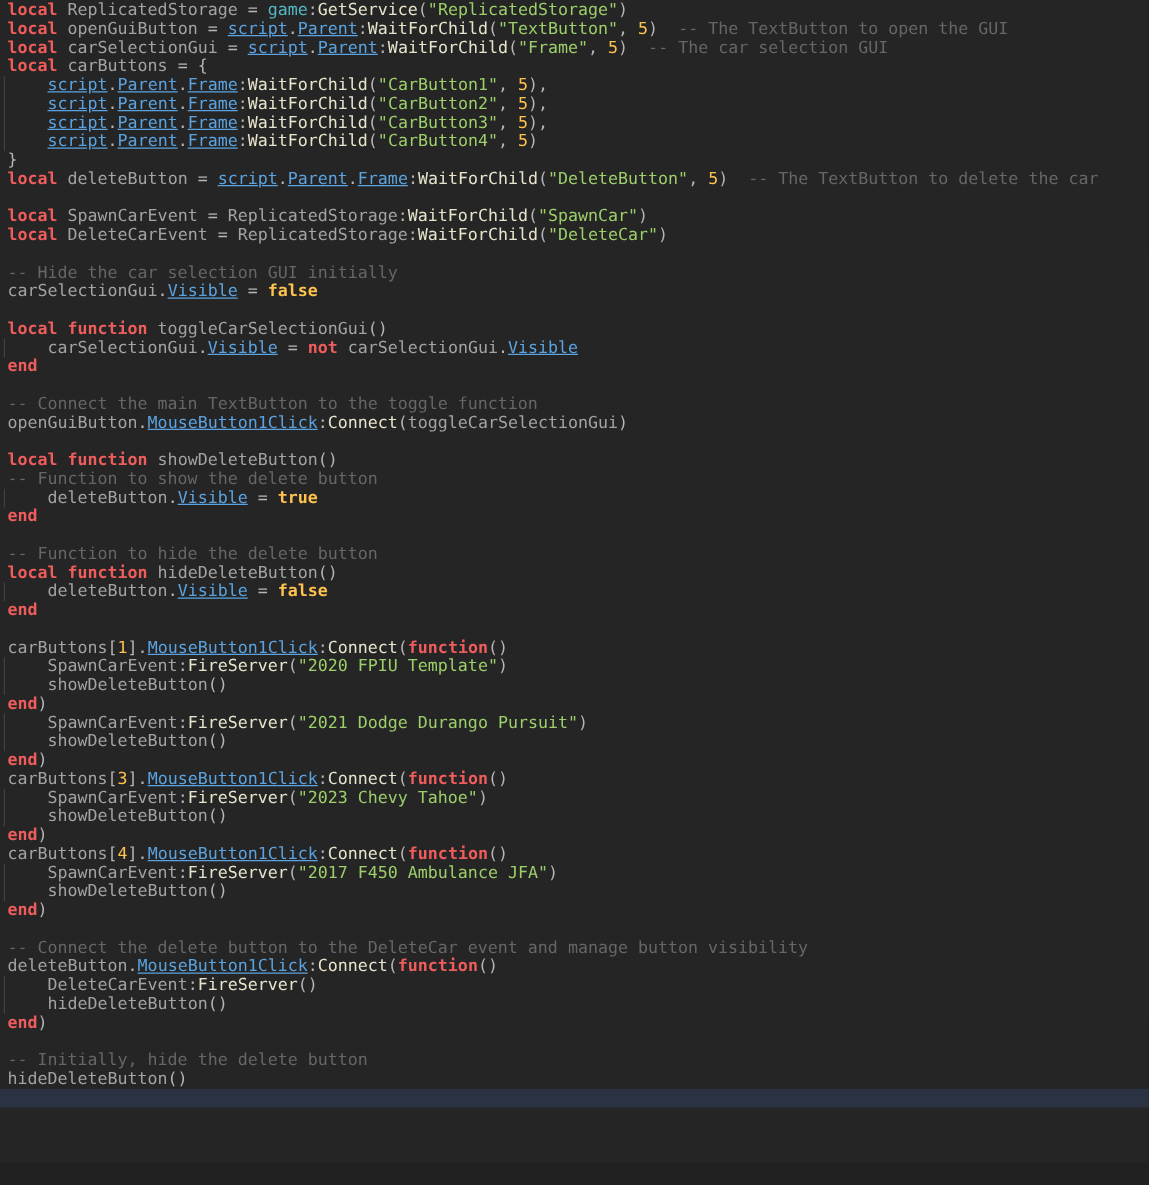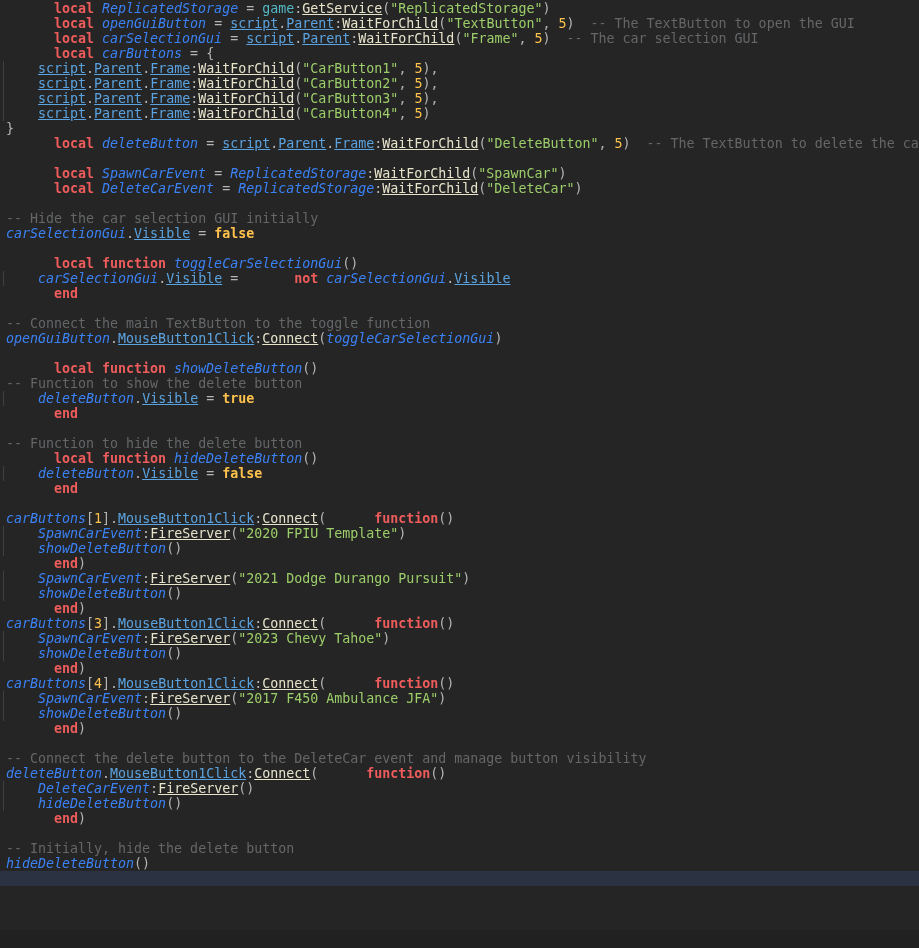--- a/index.html
+++ b/index.html
@@ -14,21 +14,21 @@
   }
   #code{position:absolute;top:0;left:0;right:0;padding-top:1px;}
   .line{
     height:15px;white-space:pre;padding-left:6px;position:relative;
   }
   .line.g::before{
     content:"";position:absolute;left:3px;top:0;bottom:0;width:1px;
   }
   .below{position:absolute;left:0;right:0;bottom:0;height:18px;}
 </style>
-<style>.t-k{color:#ee5c5c;font-weight:bold;margin-left:48px;}.t-d{color:#3b82f6;font-style:italic;}.t-o{color:#b5b5b5;}.t-p{color:#5ba3e0;text-decoration:underline;}.t-m{color:#e8e4cc;text-decoration:underline;}.t-g{color:#54b8c4;margin-top:32px;}.t-s{color:#9cce69;}.t-n{color:#ffc24c;}.t-b{color:#ffc24c;font-weight:bold;}.t-c{color:#646668;}.editor{background:#252525;}.line.hl{background:#2b3242;}.line.g::before{background:#3d4145;}.below{background:#212121;}</style></head>
+<style>.t-k{color:#ee5c5c;font-weight:bold;}.t-d{color:#a3a3a3;}.t-o{color:#b5b5b5;}.t-p{color:#5ba3e0;text-decoration:underline;}.t-m{color:#e8e4cc;}.t-g{color:#54b8c4;margin-top:32px;}.t-s{color:#9cce69;}.t-n{color:#ffc24c;}.t-b{color:#ffc24c;font-weight:bold;}.t-c{color:#646668;}.editor{background:#252525;}.line.hl{background:#2b3242;}.line.g::before{background:#3d4145;}.below{background:#212121;}</style></head>
 <body>
 
 <div class="editor">
   <div id="code">
       <div class="line"><span class="t-k">local </span><span class="t-d">ReplicatedStorage</span><span class="t-o"> = </span><span class="t-g">game</span><span class="t-o">:</span><span class="t-m">GetService</span><span class="t-o">(</span><span class="t-s">"ReplicatedStorage"</span><span class="t-o">)</span></div>
       <div class="line"><span class="t-k">local </span><span class="t-d">openGuiButton</span><span class="t-o"> = </span><span class="t-p">script</span><span class="t-o">.</span><span class="t-p">Parent</span><span class="t-o">:</span><span class="t-m">WaitForChild</span><span class="t-o">(</span><span class="t-s">"TextButton"</span><span class="t-o">, </span><span class="t-n">5</span><span class="t-o">)</span><span class="t-c">  -- The TextButton to open the GUI</span></div>
       <div class="line"><span class="t-k">local </span><span class="t-d">carSelectionGui</span><span class="t-o"> = </span><span class="t-p">script</span><span class="t-o">.</span><span class="t-p">Parent</span><span class="t-o">:</span><span class="t-m">WaitForChild</span><span class="t-o">(</span><span class="t-s">"Frame"</span><span class="t-o">, </span><span class="t-n">5</span><span class="t-o">)</span><span class="t-c">  -- The car selection GUI</span></div>
       <div class="line"><span class="t-k">local </span><span class="t-d">carButtons</span><span class="t-o"> = {</span></div>
       <div class="line g"><span class="t-o">    </span><span class="t-p">script</span><span class="t-o">.</span><span class="t-p">Parent</span><span class="t-o">.</span><span class="t-p">Frame</span><span class="t-o">:</span><span class="t-m">WaitForChild</span><span class="t-o">(</span><span class="t-s">"CarButton1"</span><span class="t-o">, </span><span class="t-n">5</span><span class="t-o">),</span></div>
       <div class="line g"><span class="t-o">    </span><span class="t-p">script</span><span class="t-o">.</span><span class="t-p">Parent</span><span class="t-o">.</span><span class="t-p">Frame</span><span class="t-o">:</span><span class="t-m">WaitForChild</span><span class="t-o">(</span><span class="t-s">"CarButton2"</span><span class="t-o">, </span><span class="t-n">5</span><span class="t-o">),</span></div>

